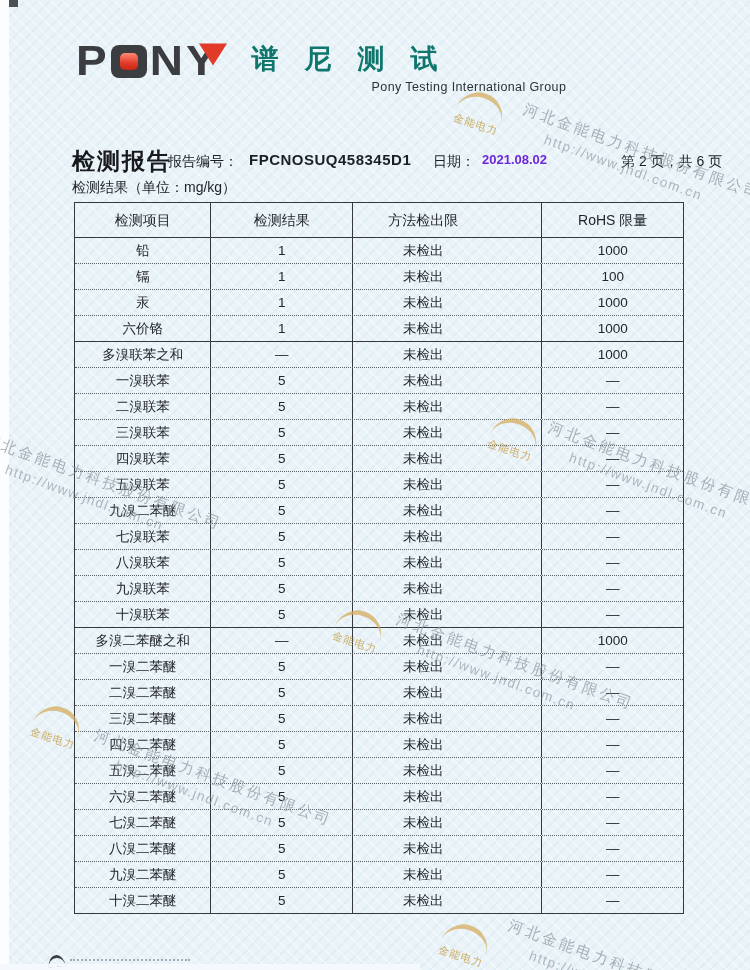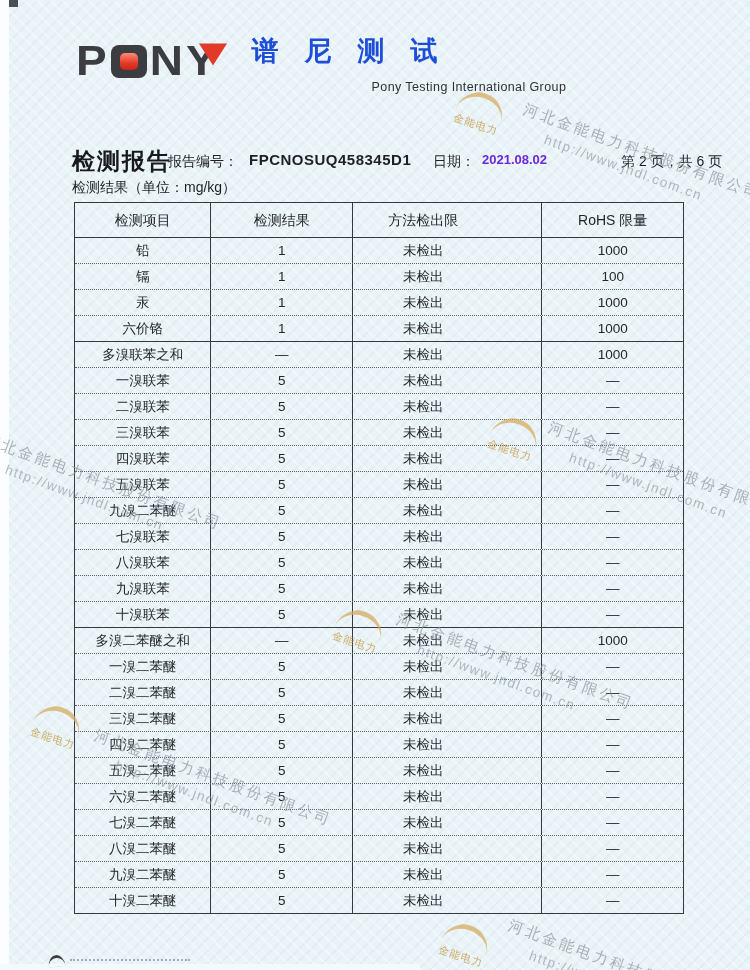--- a/index.html
+++ b/index.html
@@ -34,22 +34,22 @@
     position:absolute;left:9px;top:8px;width:18px;height:17px;border-radius:5px;
     background:linear-gradient(180deg,#ff8a75 0%,#e23a28 60%,#c92517 100%);
   }
   .brand-y{position:relative;margin-left:2px;}
   .brand-y .tri{
     position:absolute;right:-9px;top:4px;width:0;height:0;
     border-left:14px solid transparent;border-right:14px solid transparent;
     border-top:24px solid #e23a28;
   }
   .logo-cn{
-    margin-left:34px;margin-top:0;
-    font-size:27px;font-weight:bold;color:#1d4ed8;letter-spacing:26px;line-height:30px;white-space:nowrap;
+    margin-left:34px;margin-top:8px;
+    font-size:27px;font-weight:bold;color:#0f766e;letter-spacing:26px;line-height:30px;white-space:nowrap;
   }
   .logo-en{
     position:absolute;left:154px;top:44px;
     font-size:12.5px;color:#2e3236;letter-spacing:.4px;white-space:nowrap;
   }
   .logo-cn-wrap{position:relative;}
 
   
   .rpt-title{position:absolute;left:72px;top:146px;font-size:23px;font-weight:bold;color:#17191c;letter-spacing:2px;z-index:2;}
   .rpt-no-label{position:absolute;left:168px;top:153px;font-size:14px;color:#1d2023;z-index:2;}

